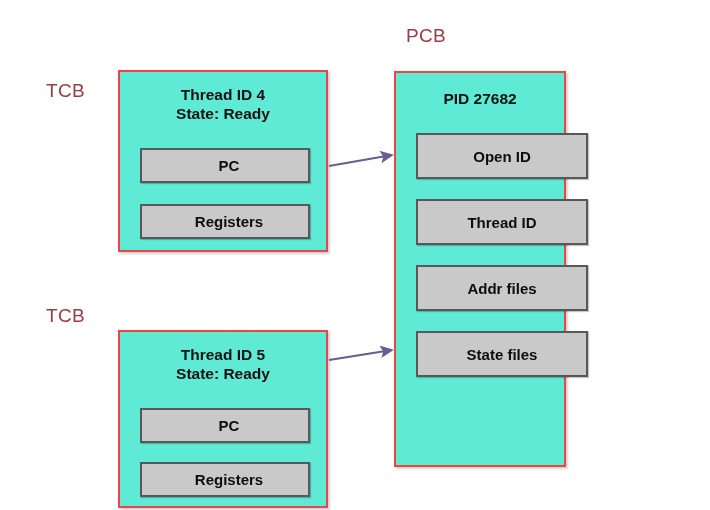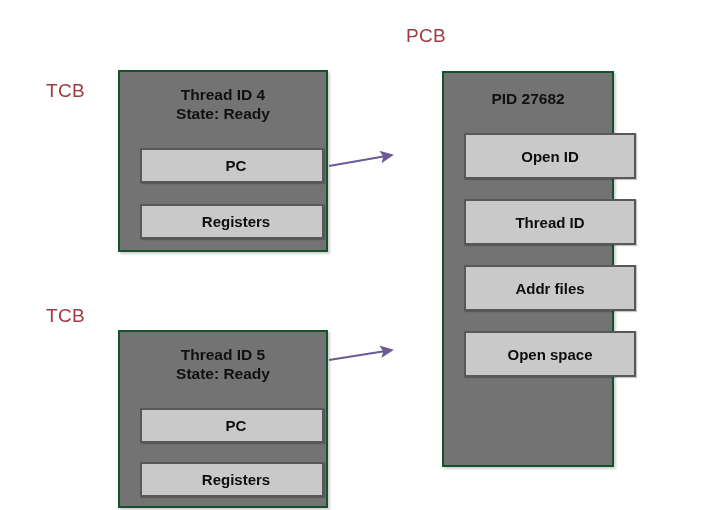--- a/index.html
+++ b/index.html
@@ -32,29 +32,29 @@
     letter-spacing: 0.3px;
     white-space: nowrap;
   }
   .caption-tcb1 { left: 46px;  top: 80px; }
   .caption-tcb2 { left: 46px;  top: 305px; }
   .caption-pcb  { left: 406px; top: 25px; }
 
   
   .block {
     position: absolute;
-    background: #737373;
-    border: 2px solid #14532d;
+    background: #5eead4;
+    border: 2px solid #ef4444;
     box-sizing: border-box;
     box-shadow: 2px 2px 2px rgba(0,0,0,0.18);
     text-decoration: underline;
   }
   .tcb-block-1 { left: 118px; top: 70px;  width: 210px; height: 182px; }
   .tcb-block-2 { left: 118px; top: 294px; width: 210px; height: 178px; margin-top: 36px; }
-  .pcb-block   { left: 394px; top: 71px;  width: 172px; height: 396px; margin-left: 48px; }
+  .pcb-block   { left: 394px; top: 71px;  width: 172px; height: 396px; }
 
   
   .block-title {
     position: absolute;
     left: 0;
     width: 100%;
     text-align: center;
     font-weight: bold;
     font-size: 15.5px;
     color: #101010;
@@ -74,21 +74,21 @@
     align-items: center;
     justify-content: center;
     font-weight: bold;
     font-size: 15px;
     color: #0d0d0d;
     box-shadow: 1px 1px 1px rgba(0,0,0,0.22);
     white-space: nowrap;
   }
 
   
-  .tcb-field { left: 20px; width: 184px; height: 35px; padding-left: 8px; }
+  .tcb-field { left: 20px; width: 170px; height: 35px; padding-left: 8px; }
   .tcb-field-pc   { top: 76px; }
   .tcb-field-regs { top: 132px; }
 
   .tcb-block-2 .tcb-field-pc   { top: 76px; }
   .tcb-block-2 .tcb-field-regs { top: 130px; }
 
   
   .pcb-field { left: 20px; width: 172px; height: 46px; }
 
   
@@ -124,21 +124,21 @@
     </div>
     <div class="field tcb-field tcb-field-pc">PC</div>
     <div class="field tcb-field tcb-field-regs">Registers</div>
   </div>
 
   <div class="block pcb-block">
     <div class="block-title pcb-title">PID 27682</div>
     <div class="field pcb-field" style="top:60px">Open ID</div>
     <div class="field pcb-field" style="top:126px">Thread ID</div>
     <div class="field pcb-field" style="top:192px">Addr files</div>
-    <div class="field pcb-field" style="top:258px">Open space</div>
+    <div class="field pcb-field" style="top:258px">State files</div>
   </div>
 
   <svg class="arrows" viewBox="0 0 710 510">
     <defs>
       <marker id="ah" markerWidth="7" markerHeight="7" refX="5.6" refY="3" orient="auto">
         <path d="M0,0 L6.5,3 L0,6 L1.4,3 Z" fill="#6b5a96"></path>
       </marker>
     </defs>
     <line x1="329" y1="166" x2="392" y2="155" stroke="#6b5a96" stroke-width="2.1" marker-end="url(#ah)"></line>
     <line x1="329" y1="360" x2="392" y2="350" stroke="#6b5a96" stroke-width="2.1" marker-end="url(#ah)"></line>

